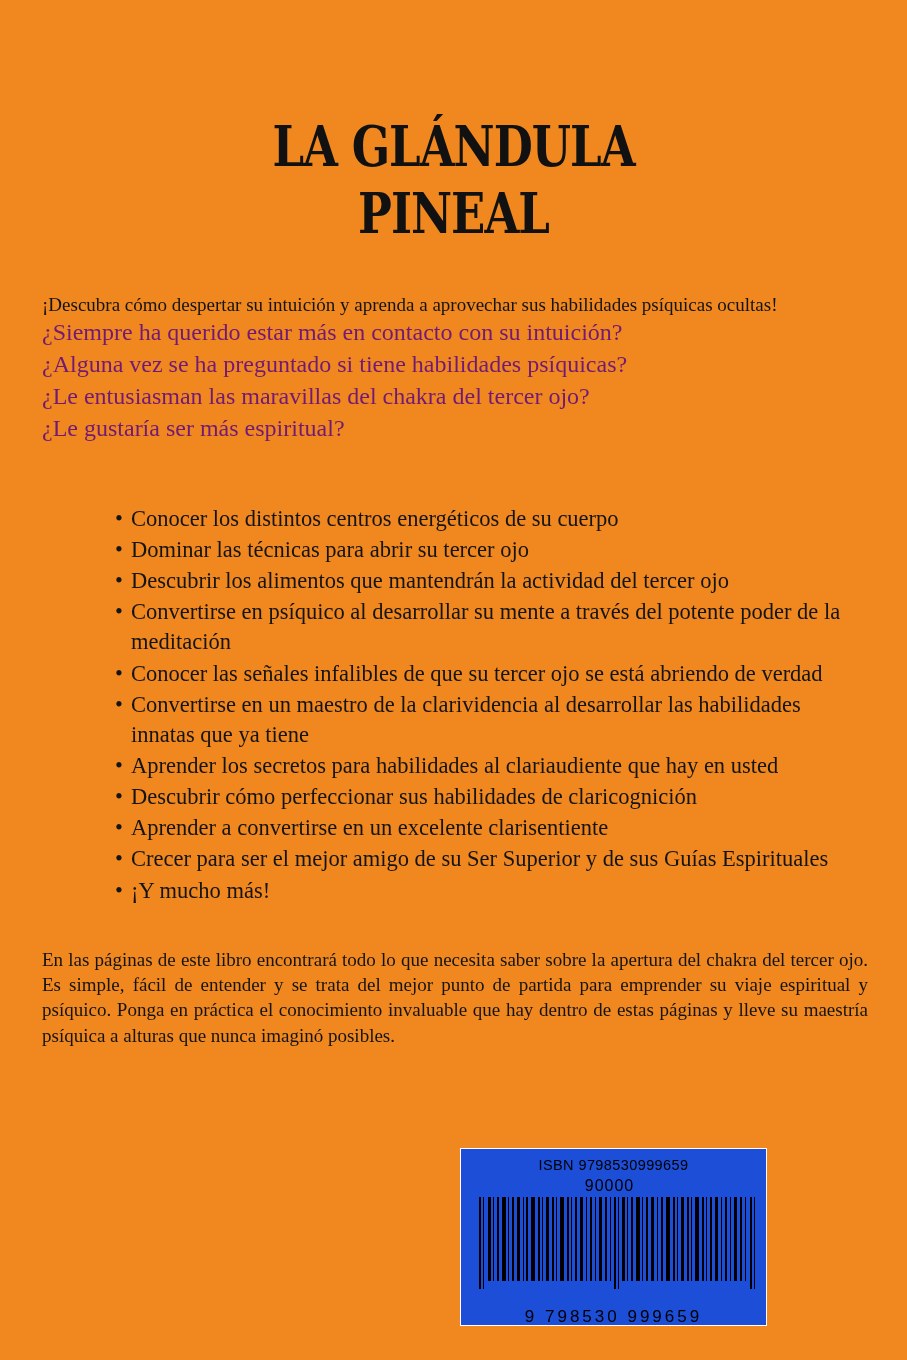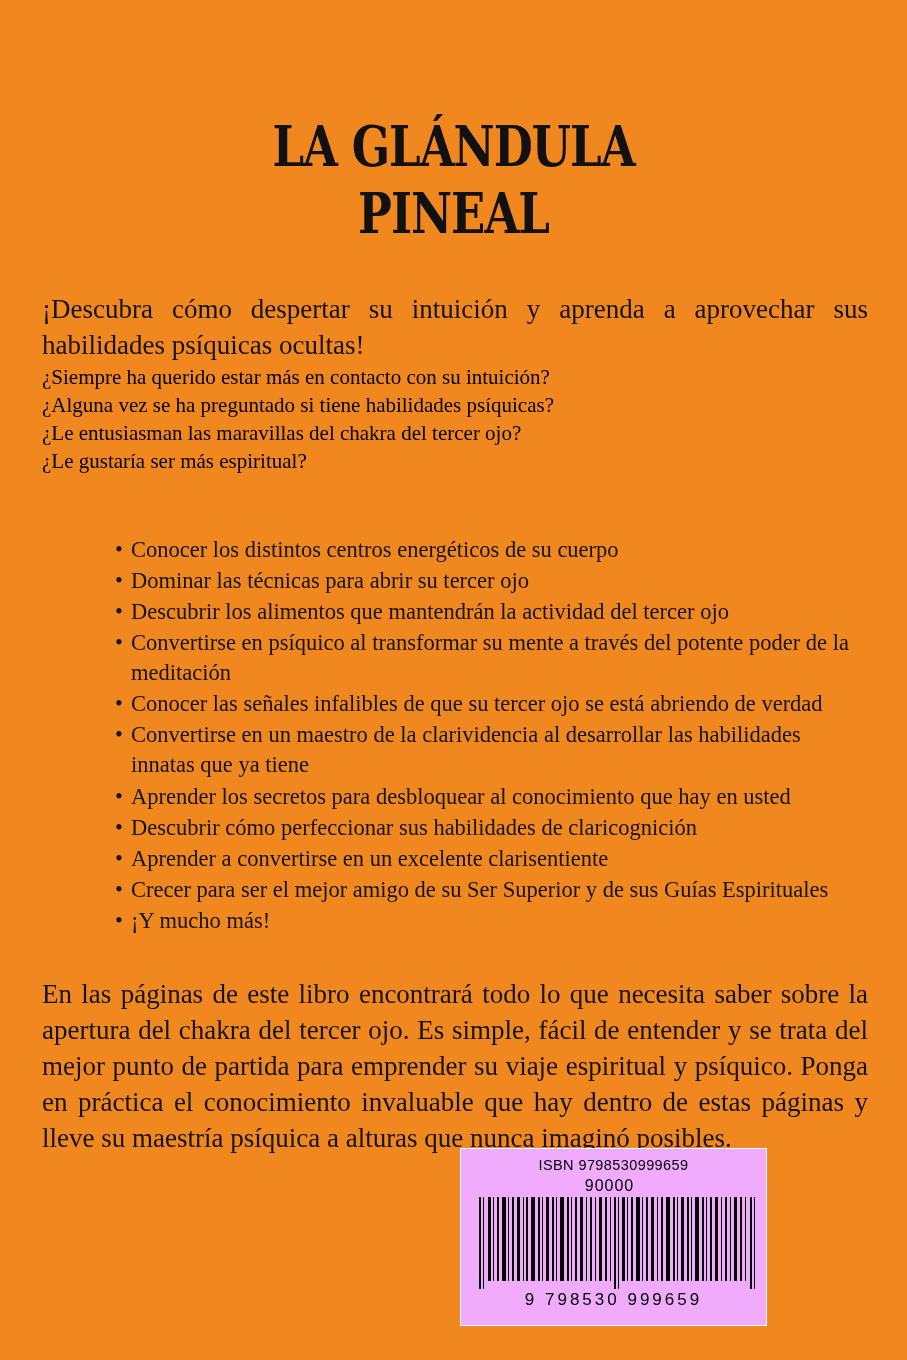--- a/index.html
+++ b/index.html
@@ -55,35 +55,35 @@
   }
 
   
   .content {
     position: absolute;
     top: 292px;
     left: 42px;
     width: 826px;
   }
   .para {
-    font-size: 27px;
+    font-size: 19px;
     line-height: 1.33;
     margin: 0 0 0 0;
     color: #141414;
   }
   .para.justify {
     text-align: justify;
   }
   .q-block {
     margin-top: 0;
   }
   .q-line {
-    font-size: 21px;
+    font-size: 24px;
     line-height: 1.33;
-    color: #000000;
+    color: #701a75;
   }
   .spacer-sm { height: 22px; }
   .spacer-md { height: 26px; }
 
   ul.bullets {
     list-style: none;
     margin: 15px;
     padding: 0 0 0 58px;
   }
   ul.bullets li {
@@ -101,21 +101,21 @@
     top: 0;
   }
 
   
   .barcode-box {
     position: absolute;
     right: 40px;
     bottom: 34px;
     width: 307px;
     height: 178px;
-    background: #f0abfc;
+    background: #1d4ed8;
     border: 1px solid #ffffff;
     box-sizing: border-box;
     padding: 6px 10px 6px 10px;
   }
   .isbn-text {
     text-align: center;
     font-family: "Liberation Sans", sans-serif;
     font-size: 14.5px;
     letter-spacing: 0.4px;
     color: #000;
@@ -133,21 +133,21 @@
     height: 92px;
     margin: 0 6px;
     display: block;
   }
   .ean-text {
     text-align: center;
     font-family: "Liberation Sans", sans-serif;
     font-size: 17px;
     letter-spacing: 3px;
     color: #000;
-    margin-top: 1px;
+    margin-top: 18px;
   }
 </style>
 </head>
 <body>
 
 <div class="page">
 
   <div class="title-block">
     <span class="title-line1">LA GLÁNDULA</span>
     <span class="title-line2">PINEAL</span>
@@ -166,24 +166,24 @@
 
     <div class="spacer-sm"></div>
 
 
     <div class="spacer-sm"></div>
 
     <ul class="bullets">
       <li>Conocer los distintos centros energéticos de su cuerpo</li>
       <li>Dominar las técnicas para abrir su tercer ojo</li>
       <li>Descubrir los alimentos que mantendrán la actividad del tercer ojo</li>
-      <li>Convertirse en psíquico al transformar su mente a través del potente poder de la meditación</li>
+      <li>Convertirse en psíquico al desarrollar su mente a través del potente poder de la meditación</li>
       <li>Conocer las señales infalibles de que su tercer ojo se está abriendo de verdad</li>
       <li>Convertirse en un maestro de la clarividencia al desarrollar las habilidades innatas que ya tiene</li>
-      <li>Aprender los secretos para desbloquear al conocimiento que hay en usted</li>
+      <li>Aprender los secretos para habilidades al clariaudiente que hay en usted</li>
       <li>Descubrir cómo perfeccionar sus habilidades de claricognición</li>
       <li>Aprender a convertirse en un excelente clarisentiente</li>
       <li>Crecer para ser el mejor amigo de su Ser Superior y de sus Guías Espirituales</li>
       <li>¡Y mucho más!</li>
     </ul>
 
     <div class="spacer-md"></div>
 
     <p class="para justify">En las páginas de este libro encontrará todo lo que necesita saber sobre la apertura del chakra del tercer ojo. Es simple, fácil de entender y se trata del mejor punto de partida para emprender su viaje espiritual y psíquico. Ponga en práctica el conocimiento invaluable que hay dentro de estas páginas y lleve su maestría psíquica a alturas que nunca imaginó posibles.</p>
   </div>

